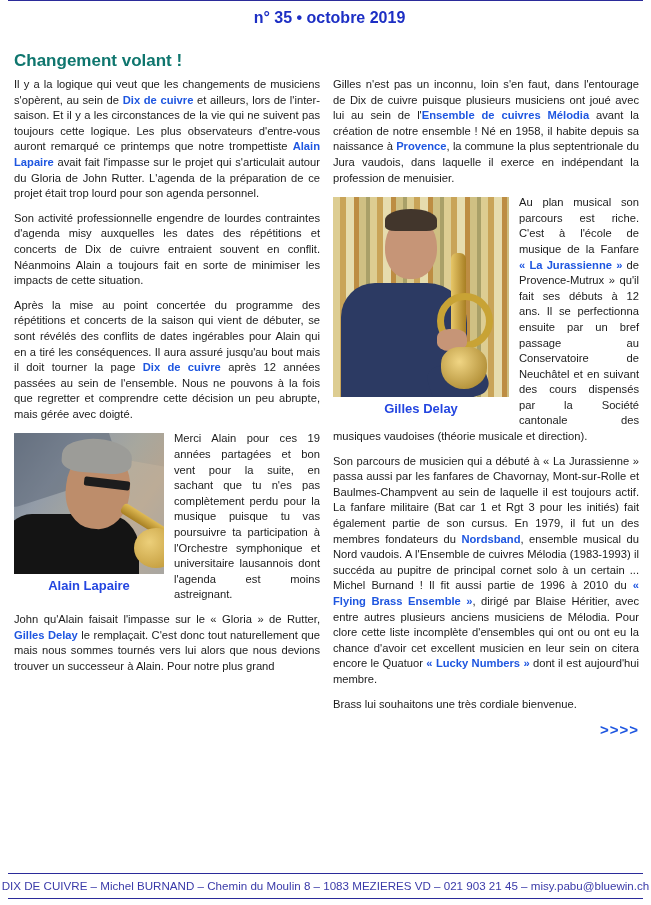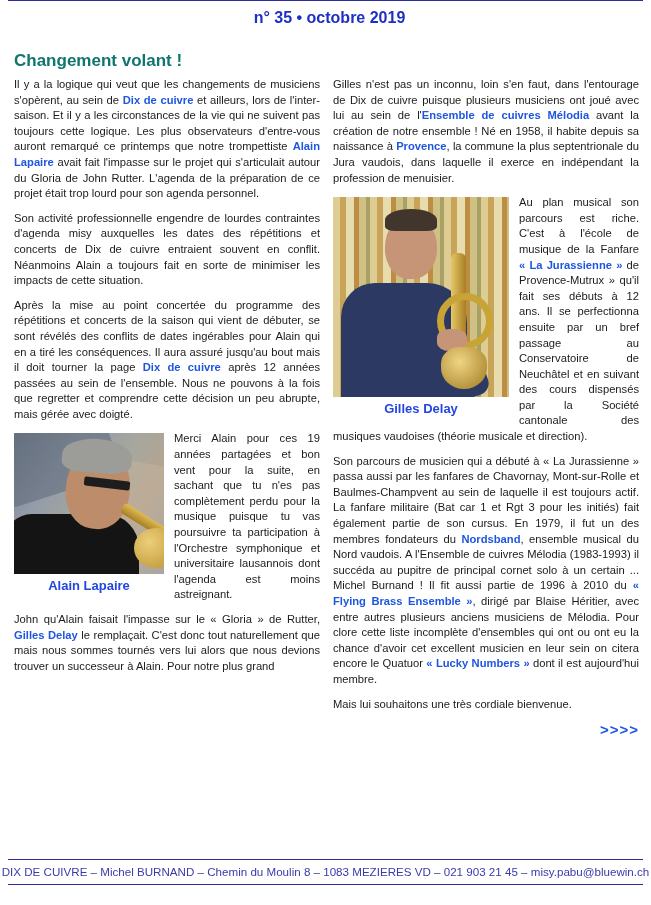--- a/index.html
+++ b/index.html
@@ -110,21 +110,21 @@
   
   .more-marker{
     text-align:right;
     font-size:15px;
     font-weight:bold;
     letter-spacing:1px;
     color:#1e56e0;
     margin-top:2px;
   }
   
-  .footer{position:absolute;left:0;right:0;bottom:20px;}
+  .footer{position:absolute;left:0;right:0;bottom:6px;}
   .footer-text{
     text-align:center;
     font-size:11.6px;
     color:#3a3aa8;
     padding:5px 0 6px 0;
   }
 </style>
 </head>
 <body>
 
@@ -176,21 +176,21 @@
             <div class="g-horn-loop"></div>
             <div class="g-hand"></div>
             <div class="g-horn-bell"></div>
           </div>
           <figcaption>Gilles Delay</figcaption>
         </figure>
         <span><span>Au plan musical son parcours est riche. C'est à l'école de musique de la Fanfare </span><span class="hl">« La Jurassienne »</span><span> de Provence-Mutrux » qu'il fait ses débuts à 12 ans. Il se perfectionna ensuite par un bref passage au Conservatoire de Neuchâtel et en suivant des cours dispensés par la Société cantonale des musiques vaudoises (théorie musicale et direction).</span></span>
       </div>
 
       <p class="para"><span>Son parcours de musicien qui a débuté à « La Jurassienne » passa aussi par les fanfares de Chavornay, Mont-sur-Rolle et Baulmes-Champvent au sein de laquelle il est toujours actif. La fanfare militaire (Bat car 1 et Rgt 3 pour les initiés) fait également partie de son cursus. En 1979, il fut un des membres fondateurs du </span><span class="hl">Nordsband</span><span>, ensemble musical du Nord vaudois. A l'Ensemble de cuivres Mélodia (1983-1993) il succéda au pupitre de principal cornet solo à un certain ... Michel Burnand ! Il fit aussi partie de 1996 à 2010 du </span><span class="hl">« Flying Brass Ensemble »</span><span>, dirigé par Blaise Héritier, avec entre autres plusieurs anciens musiciens de Mélodia. Pour clore cette liste incomplète d'ensembles qui ont ou ont eu la chance d'avoir cet excellent musicien en leur sein on citera encore le Quatuor </span><span class="hl">« Lucky Numbers »</span><span> dont il est aujourd'hui membre.</span></p>
-      <p class="para"><span>Mais lui souhaitons une très cordiale bienvenue.</span></p>
+      <p class="para"><span>Brass lui souhaitons une très cordiale bienvenue.</span></p>
       <div class="more-marker">&gt;&gt;&gt;&gt;</div>
     </div>
 
   </div>
 
   <div class="footer">
     <div class="rule"></div>
     <div class="footer-text">DIX DE CUIVRE – Michel BURNAND – Chemin du Moulin 8 – 1083 MEZIERES VD – 021 903 21 45 – misy.pabu@bluewin.ch</div>
     <div class="rule"></div>
   </div>

